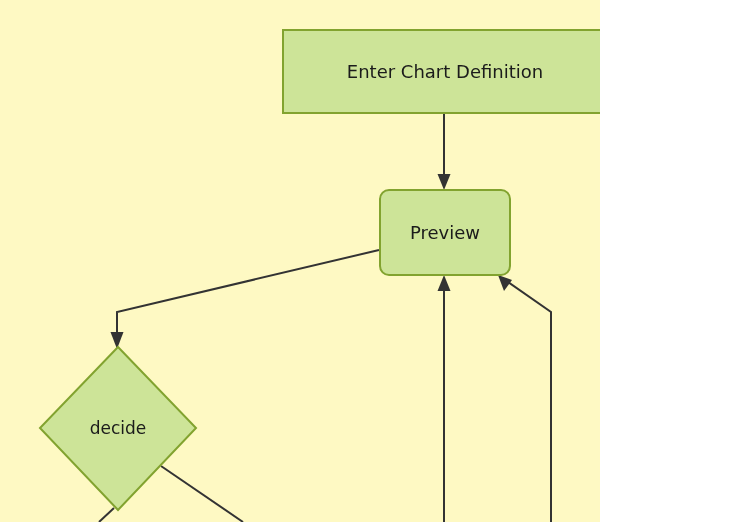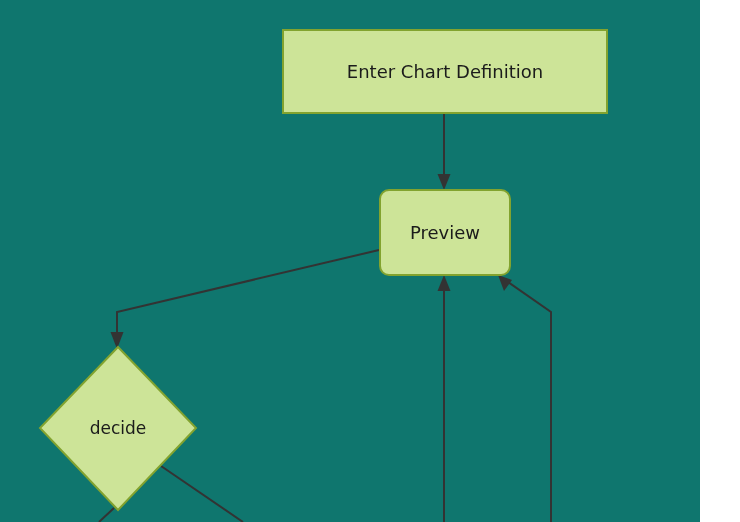--- a/index.html
+++ b/index.html
@@ -5,23 +5,23 @@
   html, body {
     margin: 0;
     padding: 0;
     background: #ffffff;
   }
   body {
     font-family: "DejaVu Sans", sans-serif;
   }
   #canvas-wrap {
     position: relative;
-    width: 700px;
+    width: 600px;
     height: 522px;
-    background: #0f766e;
+    background: #fef9c3;
     overflow: hidden;
   }
   svg#flowchart {
     position: absolute;
     top: 0;
     left: 0;
     width: 740px;
     height: 522px;
     display: block;
   }

